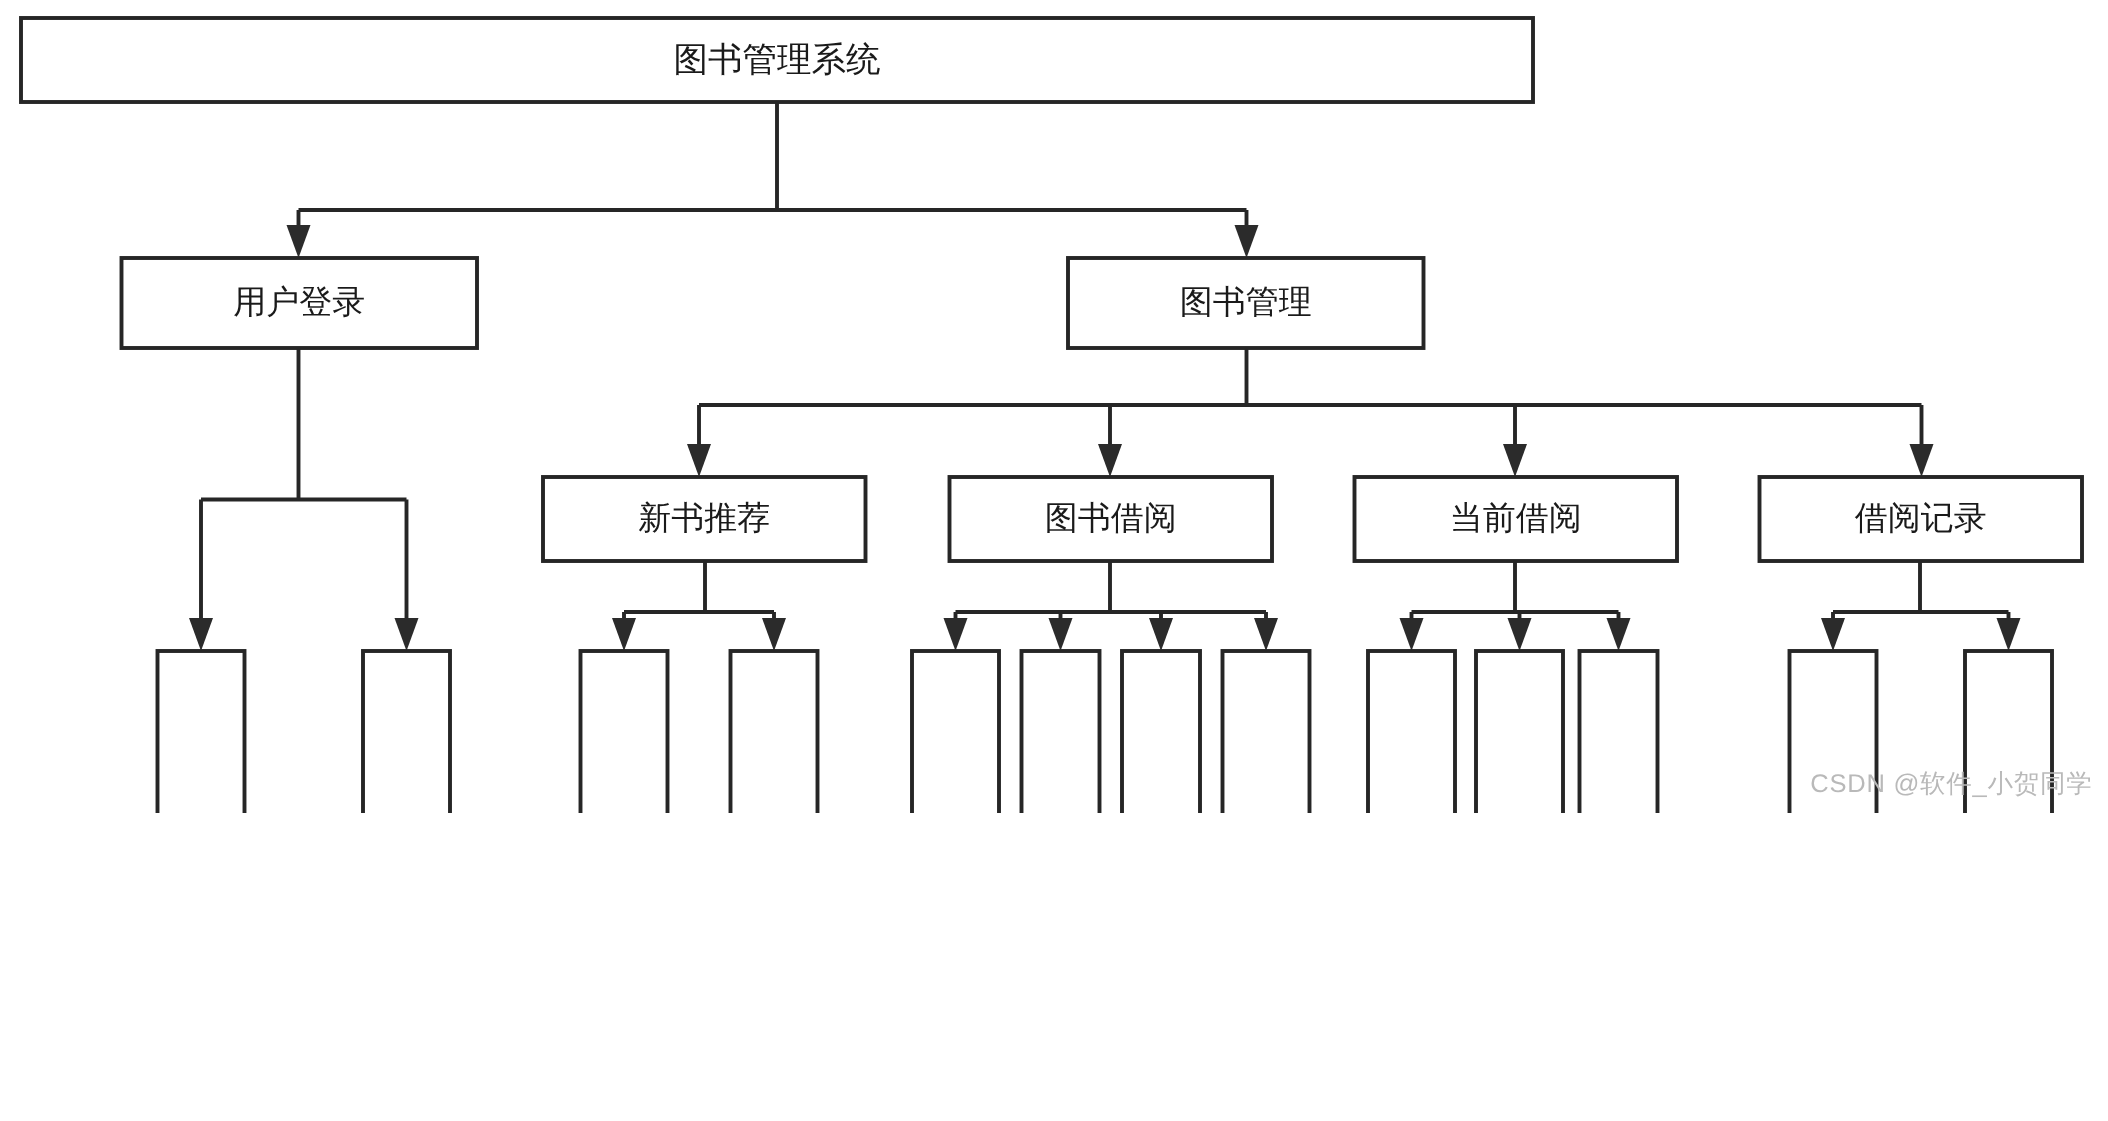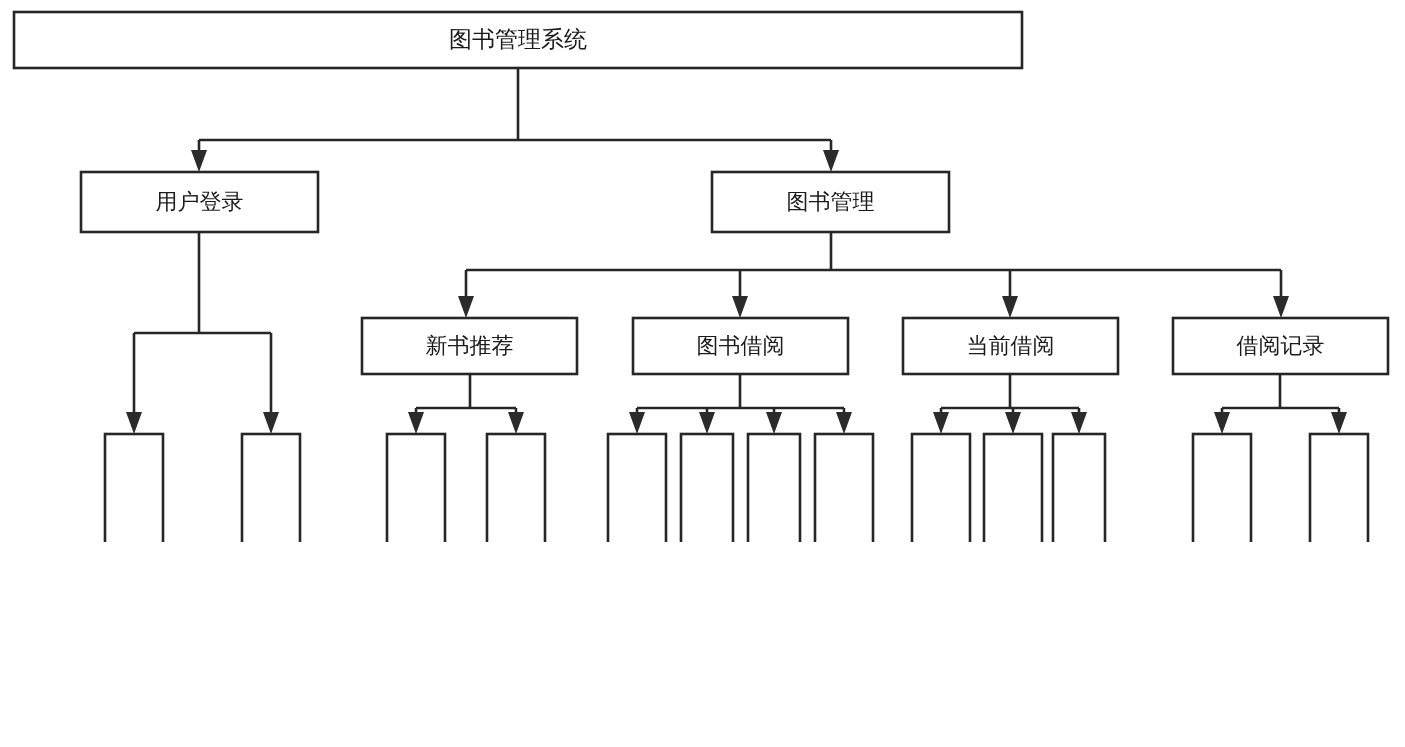--- a/index.html
+++ b/index.html
@@ -183,13 +183,14 @@
       <div class="vlabel" style="left: 681px; top: 448px; width: 52px; height: 279px;">新增图书（管理员）</div>
       <div class="vlabel" style="left: 748px; top: 448px; width: 52px; height: 279px;">编辑图书（管理员）</div>
       <div class="vlabel" style="left: 815px; top: 448px; width: 58px; height: 279px;">借阅图书</div>
       <div class="vlabel" style="left: 912px; top: 448px; width: 58px; height: 279px;">查询图书</div>
       <div class="vlabel" style="left: 984px; top: 448px; width: 58px; height: 279px;">归还图书</div>
       <div class="vlabel" style="left: 1053px; top: 448px; width: 52px; height: 279px;">确认归还（管理员）</div>
       <div class="vlabel" style="left: 1193px; top: 448px; width: 58px; height: 279px;">新增借阅记录</div>
       <div class="vlabel" style="left: 1310px; top: 448px; width: 58px; height: 279px;">查询借阅记录</div>
     </div>
 
+  <div class="watermark">CSDN @软件_小贺同学</div>
 </div>
 
 </body></html>

